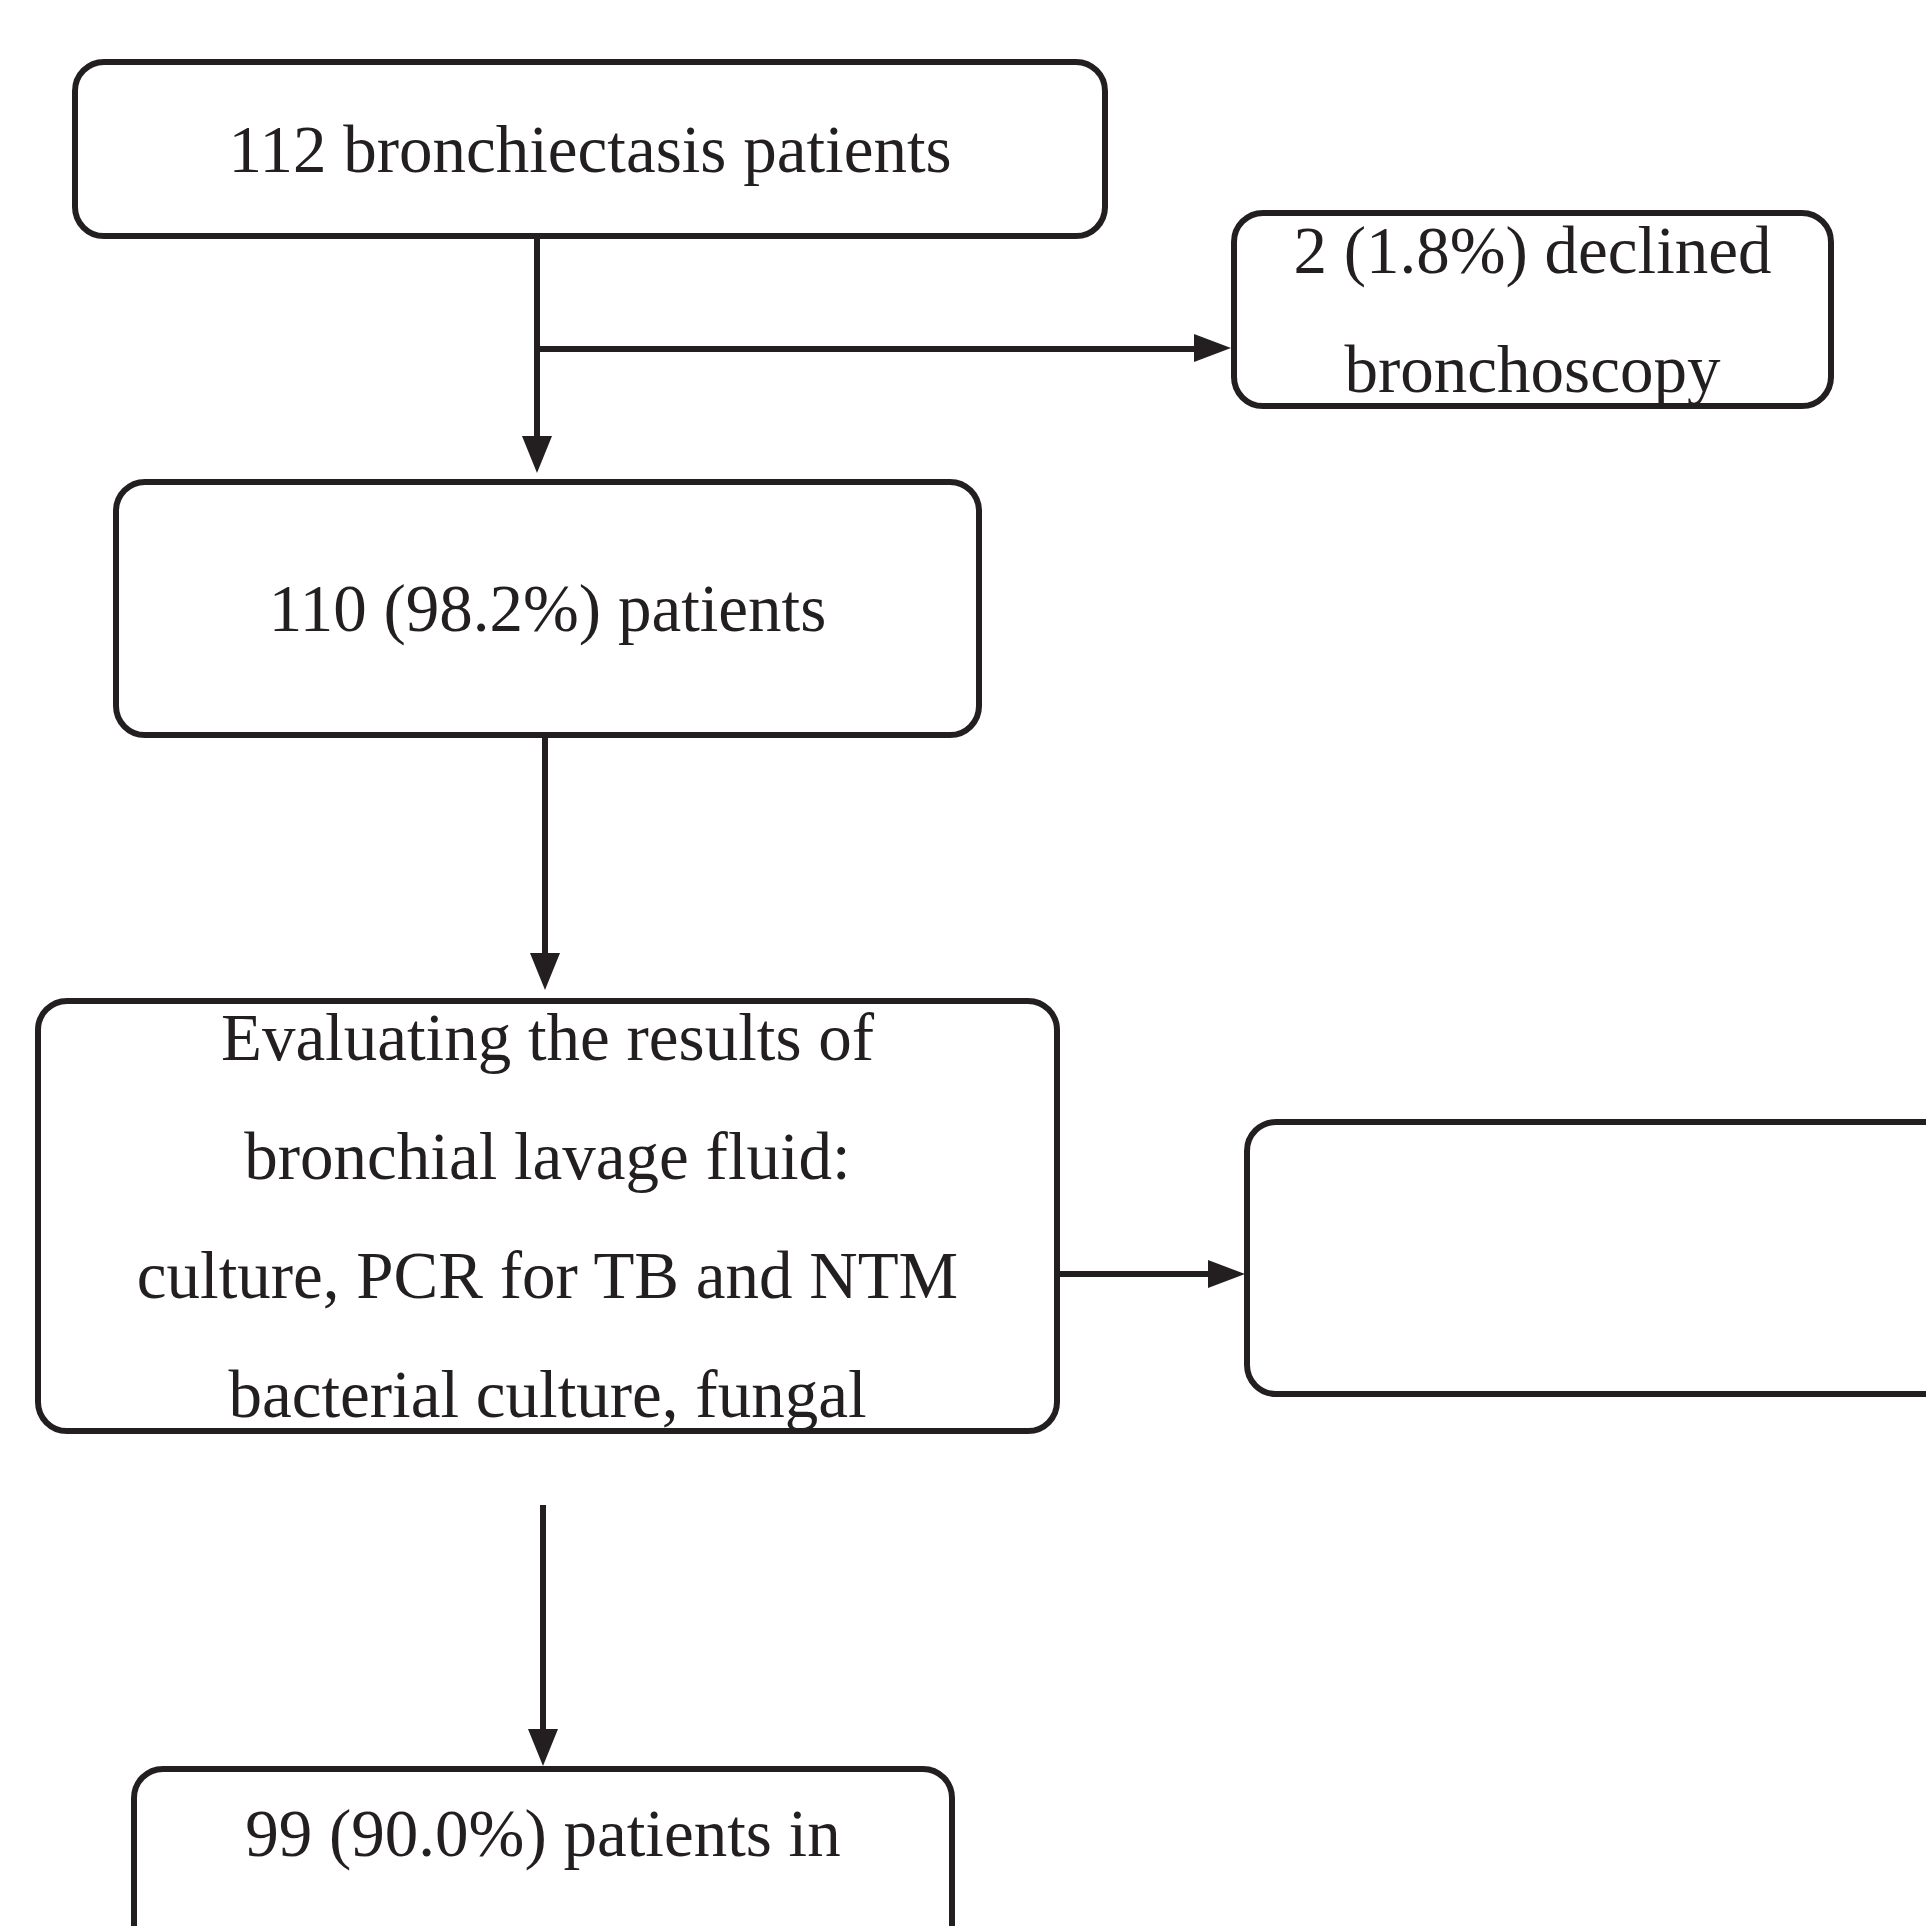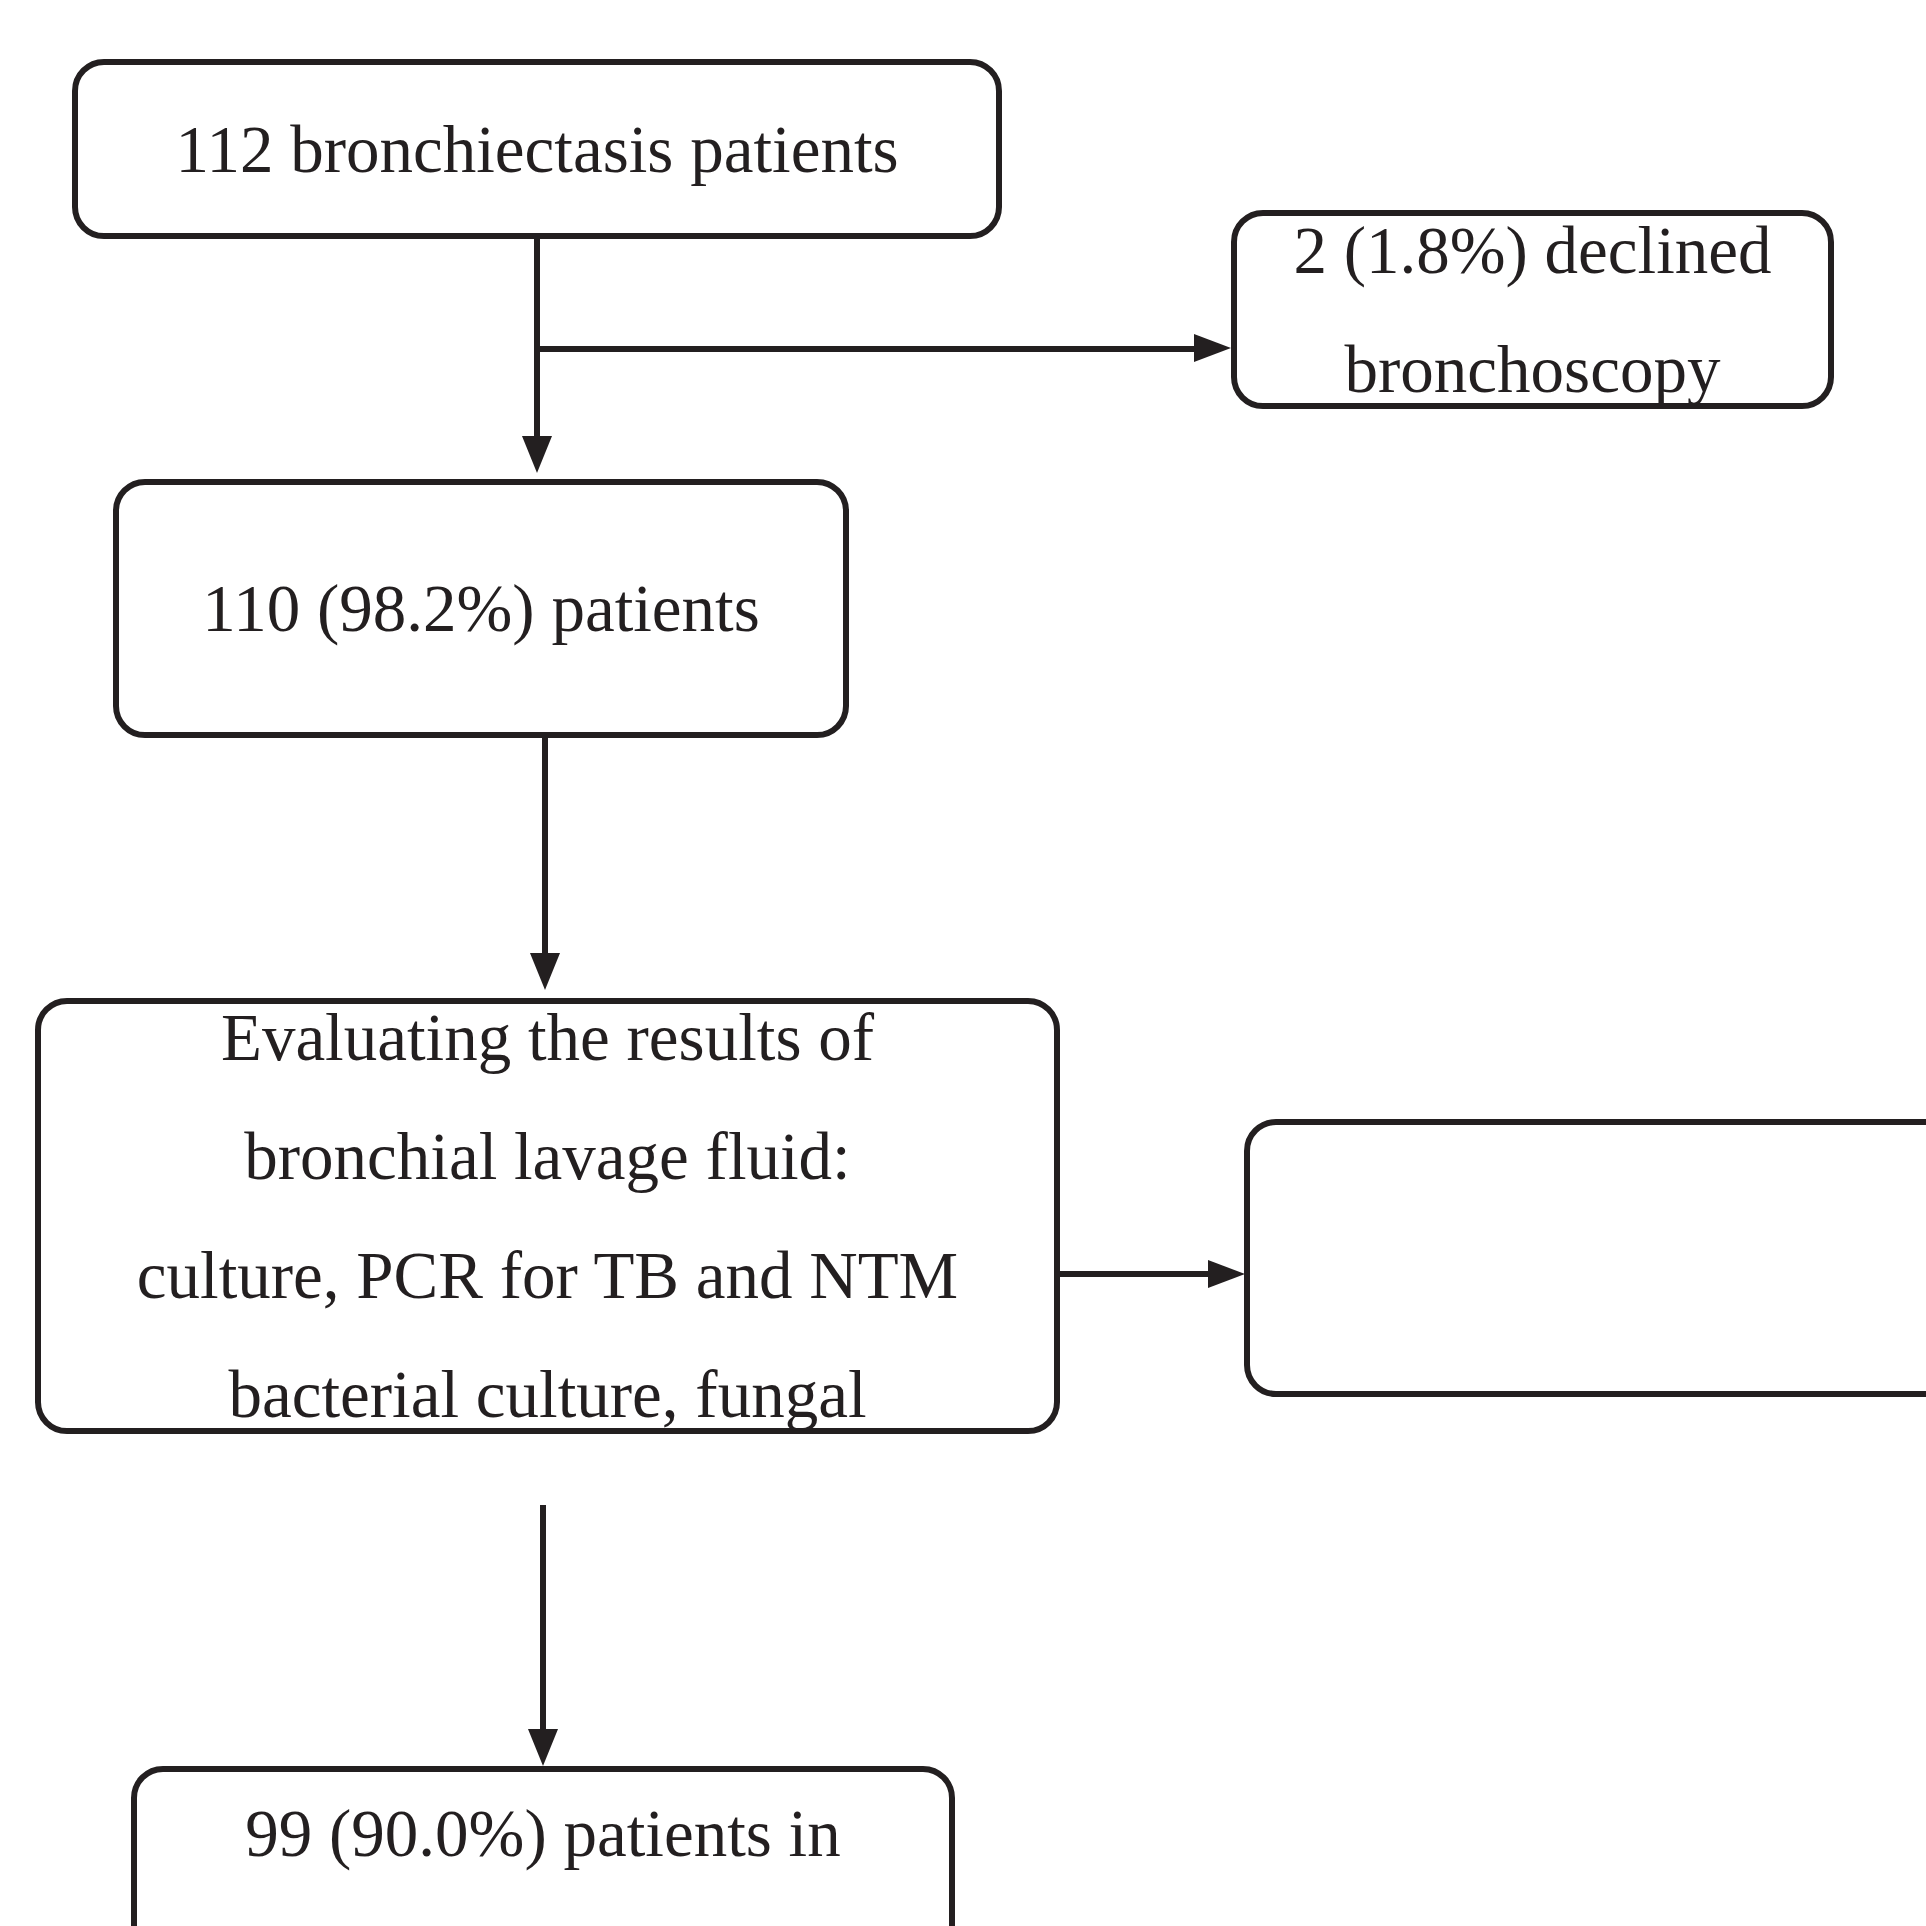--- a/index.html
+++ b/index.html
@@ -28,23 +28,23 @@
     justify-content: center;
     align-items: center;
     text-align: center;
     font-size: 67px;
     line-height: 119px;
     color: #231f20;
   }
   .flow-box span { display: block; white-space: nowrap; }
 
   
-  .box-total      { left: 72px;  top: 59px;  width: 930px; height: 180px; }
+  .box-total      { left: 72px;  top: 59px;  width: 1036px; height: 180px; }
   .box-declined   { left: 1231px; top: 210px;  width: 603px; height: 199px; }
-  .box-underwent  { left: 113px;  top: 479px; width: 736px; height: 259px; }
+  .box-underwent  { left: 113px;  top: 479px; width: 869px; height: 259px; }
   .box-evaluation { left: 35px;   top: 998px; width: 1025px; height: 436px; }
   .box-excluded   { left: 1244px; top: 1119px; width: 718px; height: 278px; }
   .box-final      { left: 131px;  top: 1766px; width: 824px; height: 254px; }
 
   .conn {
     position: absolute;
     background: #231f20;
   }
   
   .v1 { left: 534px; top: 239px;  width: 6.2px; height: 198px; }

